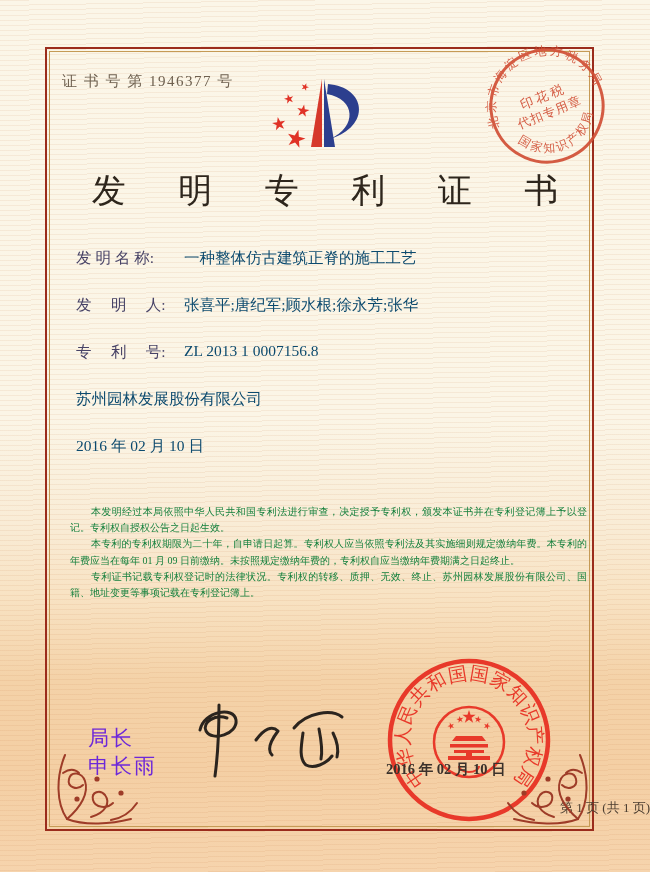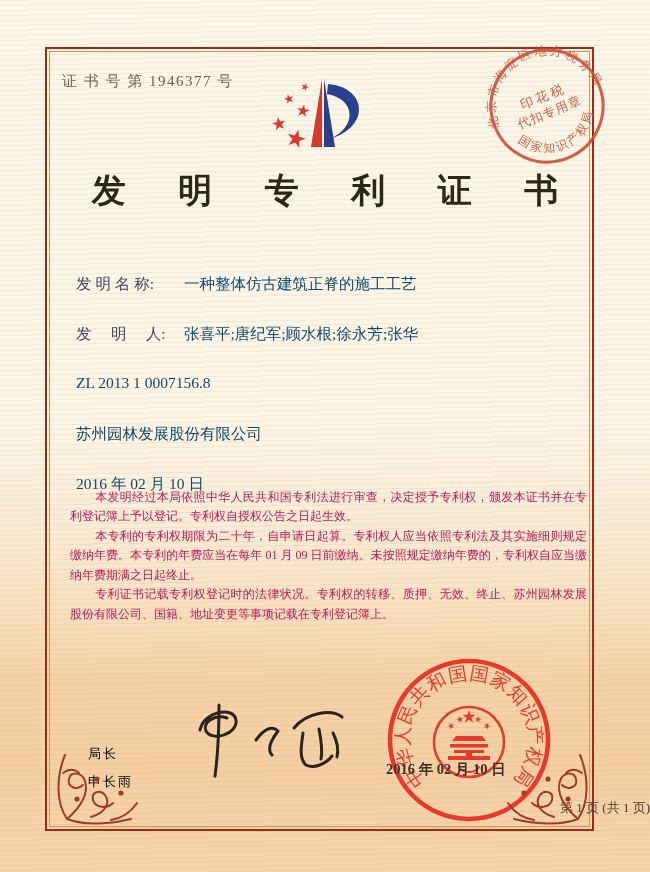--- a/index.html
+++ b/index.html
@@ -24,33 +24,33 @@
     position:absolute;inset:2px;border:1px solid #c59a55;
   }
   .abs{position:absolute;}
   .cert-number{
     left:62px;top:72px;font-size:15px;color:#6e604f;
     letter-spacing:1.5px;white-space:pre;
   }
   .logo{left:250px;top:76px;width:150px;height:94px;}
   .title{
     left:0;right:0;top:168px;text-align:center;
-    font-size:34px;font-weight:700;color:#2e261d;
+    font-size:34px;font-weight:400;color:#2e261d;
     letter-spacing:22px;text-indent:22px;
   }
   .fields{left:76px;top:248px;width:500px;}
-  .field-row{display:flex;height:24px;margin-bottom:23px;font-size:15.5px;margin-top:26px;}
+  .field-row{display:flex;height:24px;margin-bottom:23px;font-size:15.5px;}
   .field-label{color:#474266;white-space:pre;margin-right:8px;min-width:100px;}
   .field-value{color:#0c4a6e;white-space:pre;}
   .body-text{
-    left:70px;top:488px;width:517px;font-size:12px;line-height:1.62;
-    color:#be185d;text-align:justify;
+    left:70px;top:504px;width:517px;font-size:10px;line-height:1.62;
+    color:#15803d;text-align:justify;
   }
   .body-text p{margin:0;text-indent:2.1em;}
-  .director{left:88px;top:740px;font-size:13px;color:#000000;
+  .director{left:88px;top:724px;font-size:21px;color:#6d28d9;
     line-height:28px;letter-spacing:2px;}
   .signature-svg{left:182px;top:698px;width:175px;height:85px;}
   .seal-svg{left:382px;top:653px;width:174px;height:174px;}
   .seal-date{
     left:386px;top:760px;font-size:14.5px;color:#3a312b;
     white-space:pre;z-index:6;font-weight:600;
   }
   .stamp-svg{
     left:477px;top:36px;width:140px;height:140px;
     transform:rotate(-22deg);opacity:0.92;z-index:5;
@@ -95,20 +95,21 @@
 <div class="abs fields">
   <div class="field-row">
     <span class="field-label">发 明 名 称:</span>
     <span class="field-value">一种整体仿古建筑正脊的施工工艺</span>
   </div>
   <div class="field-row">
     <span class="field-label">发　 明　 人:</span>
     <span class="field-value">张喜平;唐纪军;顾水根;徐永芳;张华</span>
   </div>
   <div class="field-row">
+    <span class="field-label">专　 利　 号:</span>
     <span class="field-value">ZL 2013 1 0007156.8</span>
   </div>
   <div class="field-row">
     <span class="field-value">苏州园林发展股份有限公司</span>
   </div>
   <div class="field-row">
     <span class="field-value">2016 年 02 月 10 日</span>
   </div>
 </div>
 

